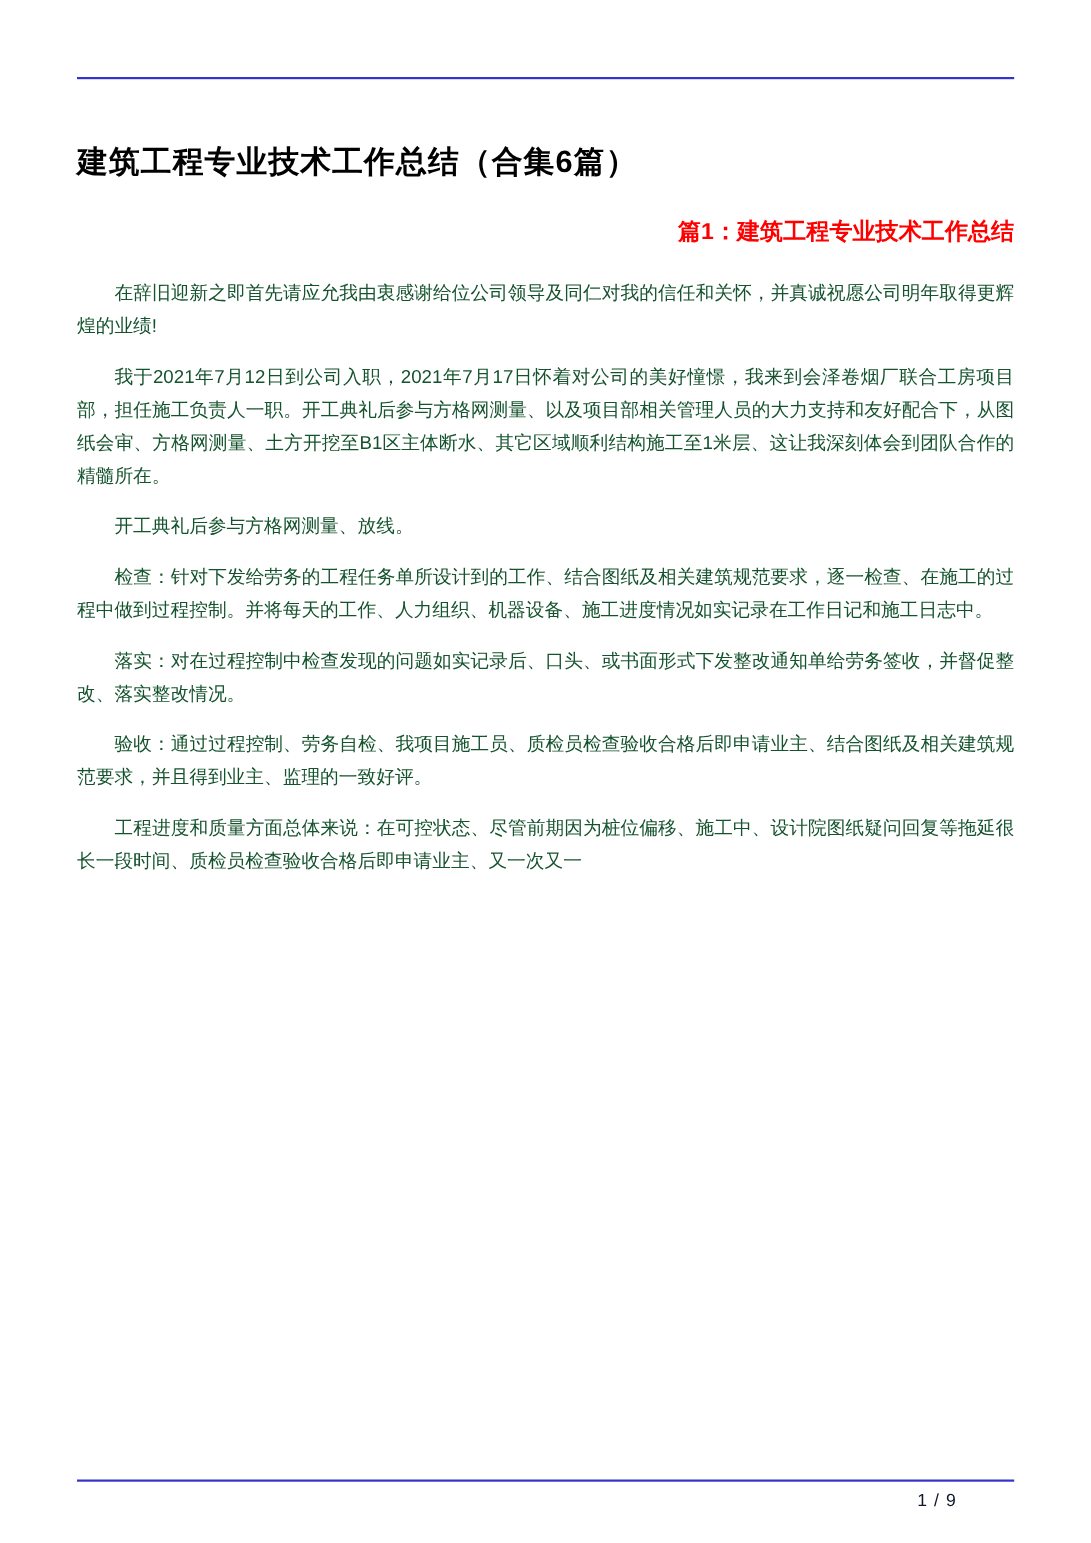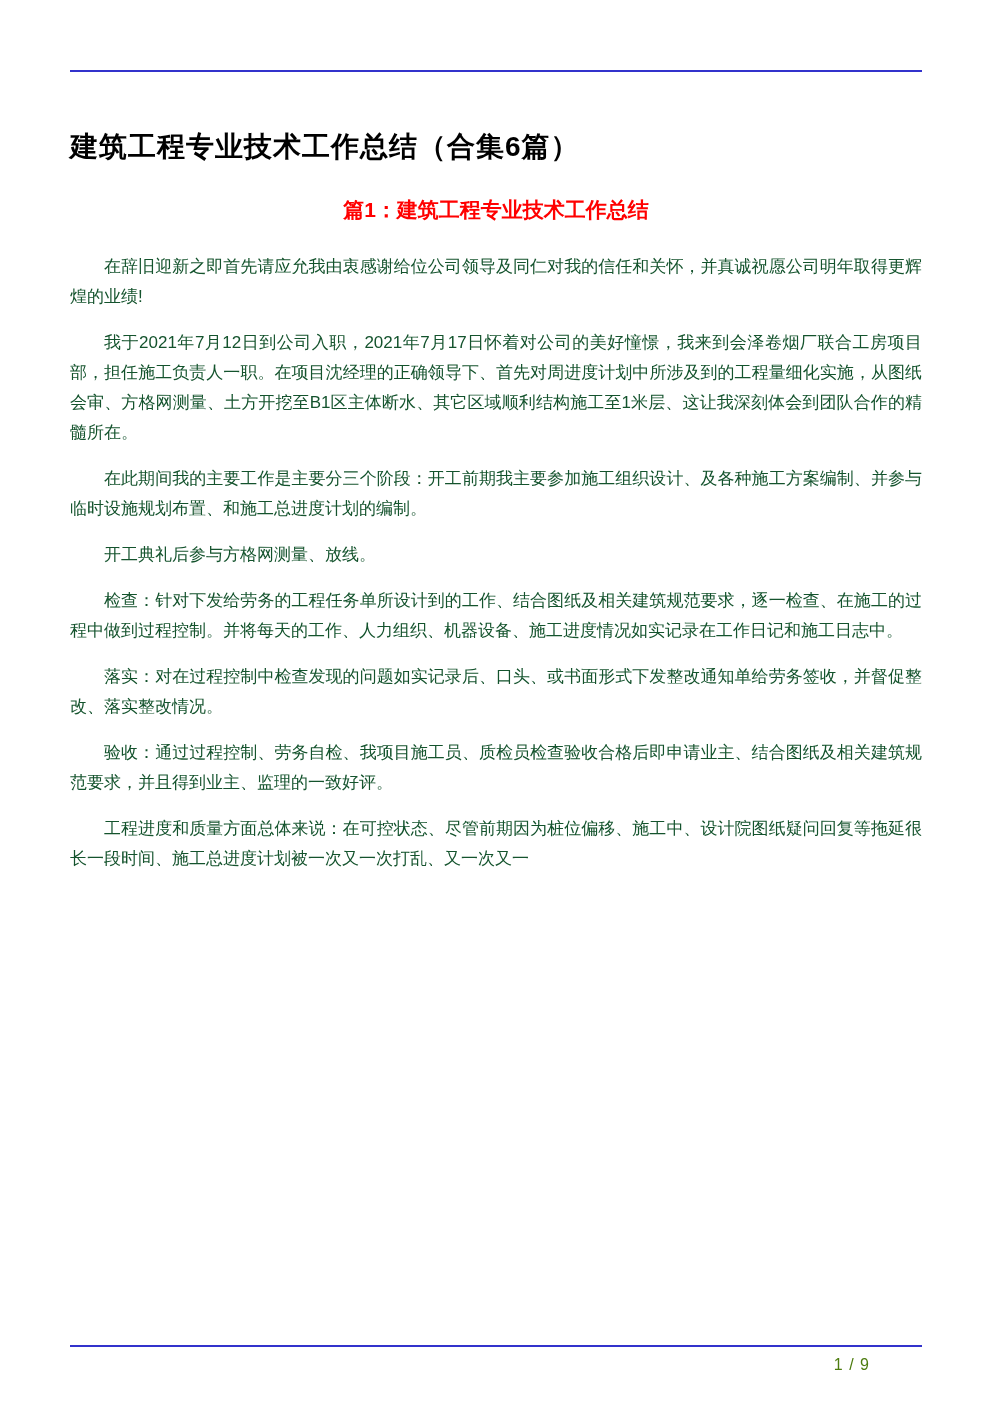--- a/index.html
+++ b/index.html
@@ -34,21 +34,21 @@
     font-weight: bold;
     text-align: left;
     color: #000000;
     letter-spacing: 1px;
     margin-bottom: 30px;
   }
   .section-heading {
     font-size: 21px;
     font-weight: bold;
     color: #ff0000;
-    text-align: center;
+    text-align: right;
     margin-bottom: 28px;
   }
   .body-para {
     font-size: 17px;
     line-height: 30px;
     text-align: justify;
     text-indent: 2em;
     color: #14532d;
     margin-bottom: 16px;
     word-break: break-all;
@@ -59,43 +59,42 @@
     right: 70px;
     top: 1345px;
     height: 2px;
     background: #3333cc;
   }
   .page-number {
     position: absolute;
     top: 1356px;
     right: 122px;
     font-size: 16px;
-    color: #4d7c0f;
+    color: #0f172a;
     letter-spacing: 1px;
   }
 </style>
 </head>
 <body>
 
 <div class="page">
 
   <div class="top-rule"></div>
 
   <div class="content">
     <h1 class="doc-title">建筑工程专业技术工作总结（合集6篇）</h1>
 
     <h2 class="section-heading">篇1：建筑工程专业技术工作总结</h2>
 
     <p class="body-para">在辞旧迎新之即首先请应允我由衷感谢给位公司领导及同仁对我的信任和关怀，并真诚祝愿公司明年取得更辉煌的业绩!</p>
-    <p class="body-para">我于2021年7月12日到公司入职，2021年7月17日怀着对公司的美好憧憬，我来到会泽卷烟厂联合工房项目部，担任施工负责人一职。在项目沈经理的正确领导下、首先对周进度计划中所涉及到的工程量细化实施，从图纸会审、方格网测量、土方开挖至B1区主体断水、其它区域顺利结构施工至1米层、这让我深刻体会到团队合作的精髓所在。</p>
-    <p class="body-para">在此期间我的主要工作是主要分三个阶段：开工前期我主要参加施工组织设计、及各种施工方案编制、并参与临时设施规划布置、和施工总进度计划的编制。</p>
+    <p class="body-para">我于2021年7月12日到公司入职，2021年7月17日怀着对公司的美好憧憬，我来到会泽卷烟厂联合工房项目部，担任施工负责人一职。开工典礼后参与方格网测量、以及项目部相关管理人员的大力支持和友好配合下，从图纸会审、方格网测量、土方开挖至B1区主体断水、其它区域顺利结构施工至1米层、这让我深刻体会到团队合作的精髓所在。</p>
     <p class="body-para">开工典礼后参与方格网测量、放线。</p>
     <p class="body-para">检查：针对下发给劳务的工程任务单所设计到的工作、结合图纸及相关建筑规范要求，逐一检查、在施工的过程中做到过程控制。并将每天的工作、人力组织、机器设备、施工进度情况如实记录在工作日记和施工日志中。</p>
     <p class="body-para">落实：对在过程控制中检查发现的问题如实记录后、口头、或书面形式下发整改通知单给劳务签收，并督促整改、落实整改情况。</p>
     <p class="body-para">验收：通过过程控制、劳务自检、我项目施工员、质检员检查验收合格后即申请业主、结合图纸及相关建筑规范要求，并且得到业主、监理的一致好评。</p>
-    <p class="body-para">工程进度和质量方面总体来说：在可控状态、尽管前期因为桩位偏移、施工中、设计院图纸疑问回复等拖延很长一段时间、施工总进度计划被一次又一次打乱、又一次又一</p>
+    <p class="body-para">工程进度和质量方面总体来说：在可控状态、尽管前期因为桩位偏移、施工中、设计院图纸疑问回复等拖延很长一段时间、质检员检查验收合格后即申请业主、又一次又一</p>
   </div>
 
   <div class="footer-rule"></div>
 
   <div class="page-number">1 / 9</div>
 
 </div>
 
 </body></html>

